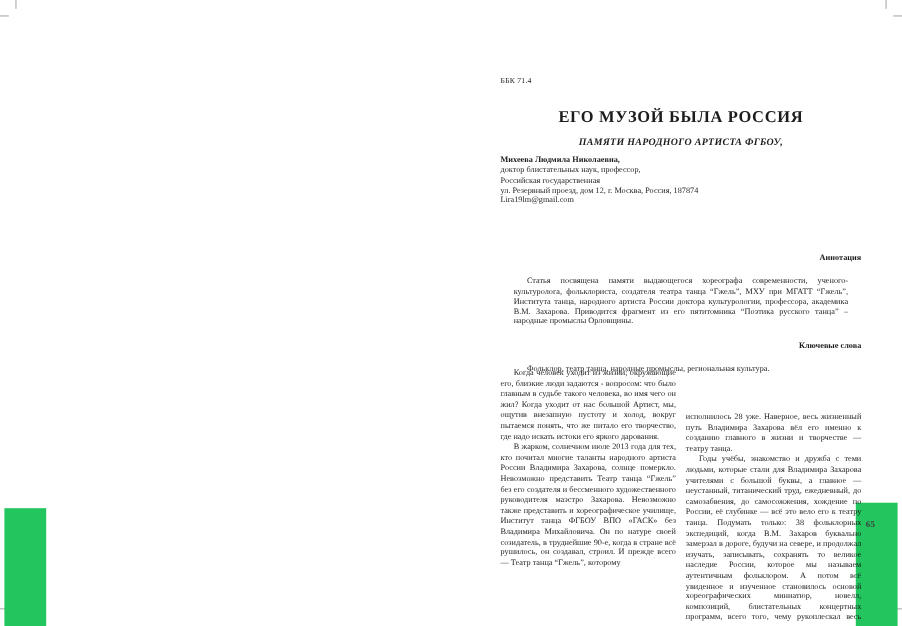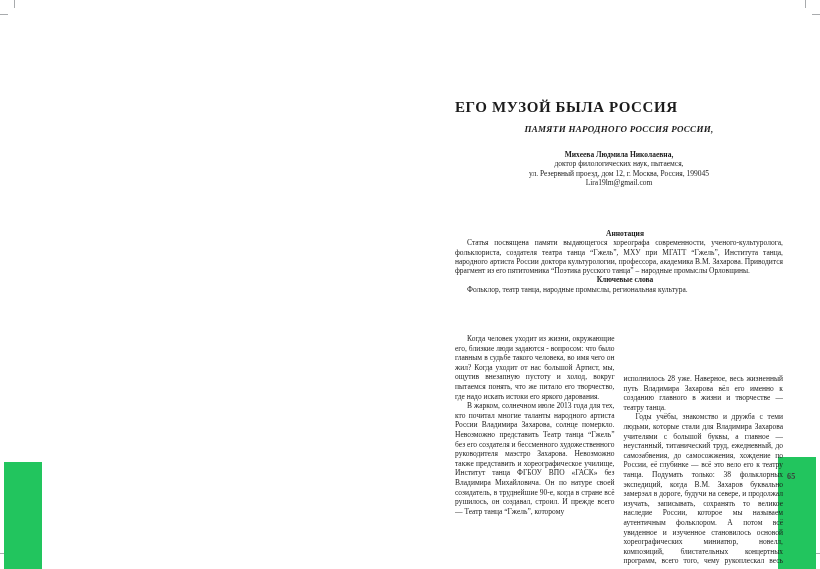--- a/index.html
+++ b/index.html
@@ -26,40 +26,40 @@
     display:block;margin:15px 0 0 9px;
     font-size:8px;font-weight:bold;color:#3b3b3b;letter-spacing:0.3px;
   }
 
   
   .textblock{position:absolute;left:455px;width:328px;}
 
   .udc{top:69px;font-size:7px;line-height:8.5px;letter-spacing:0.2px;}
 
   .title{
-    top:99px;
+    top:99px;text-align:center;
     font-size:15px;font-weight:bold;letter-spacing:0.6px;margin:0;
   }
   .subtitle1,.subtitle2{
     text-align:center;font-size:9px;font-weight:bold;font-style:italic;
     letter-spacing:0.3px;
   }
   .subtitle1{top:124px;}
   .subtitle2{top:139px;}
 
   .author{
-    top:150px;text-align:center;font-size:7.5px;line-height:9.3px;
+    top:140px;text-align:left;font-size:7.5px;line-height:9.3px;
   }
   .author .name{font-weight:bold;}
 
   .abstract{
     top:229px;font-size:7.5px;line-height:9.3px;text-align:justify;
   }
-  .abstract .hd{font-weight:bold;text-indent:12px;text-align:center;}
-  .abstract p{margin:0;text-indent:12px;}
+  .abstract .hd{font-weight:bold;text-indent:12px;text-align:right;}
+  .abstract p{margin:12px;text-indent:12px;}
 
   .columns{
     top:334px;display:flex;gap:9px;
   }
   .col{
     width:160px;font-size:7.5px;line-height:9.6px;text-align:justify;
     hyphens:auto;-webkit-hyphens:auto;
   }
   .col p{margin:0;text-indent:12px;}
   .col p.no-indent{text-indent:0;margin-top:40px;}
@@ -77,29 +77,31 @@
   <span class="crop v" style="left:14px;top:561px;"></span>
   <span class="crop h" style="left:812px;top:553px;"></span>
   <span class="crop v" style="left:805px;top:561px;"></span>
 
   <div class="tab tab-left"></div>
   <div class="tab tab-right">
     <span class="pagenum">65</span>
   </div>
 
   <div class="textblock udc">
+    <div>ББК 71.4</div>
   </div>
 
   <h1 class="textblock title">ЕГО МУЗОЙ БЫЛА РОССИЯ</h1>
-  <div class="textblock subtitle1">ПАМЯТИ НАРОДНОГО РОССИЯ РОССИИ,</div>
+  <div class="textblock subtitle1">ПАМЯТИ НАРОДНОГО АРТИСТА ФГБОУ,</div>
 
   <div class="textblock author">
     <div class="name">Михеева Людмила Николаевна,</div>
-    <div>доктор филологических наук, пытаемся,</div>
-    <div>ул. Резервный проезд, дом 12, г. Москва, Россия, 199045</div>
+    <div>доктор блистательных наук, профессор,</div>
+    <div>Российская государственная</div>
+    <div>ул. Резервный проезд, дом 12, г. Москва, Россия, 187874</div>
     <div>Lira19lm@gmail.com</div>
   </div>
 
   <div class="textblock abstract">
     <div class="hd">Аннотация</div>
     <p>Статья посвящена памяти выдающегося хореографа современности, ученого-культуролога, фольклориста, создателя театра танца “Гжель”, МХУ при МГАТТ “Гжель”, Института танца, народного артиста России доктора культурологии, профессора, академика В.М. Захарова. Приводится фрагмент из его пятитомника “Поэтика русского танца” – народные промыслы Орловщины.</p>
     <div class="hd">Ключевые слова</div>
     <p>Фольклор, театр танца, народные промыслы, региональная культура.</p>
   </div>
 

